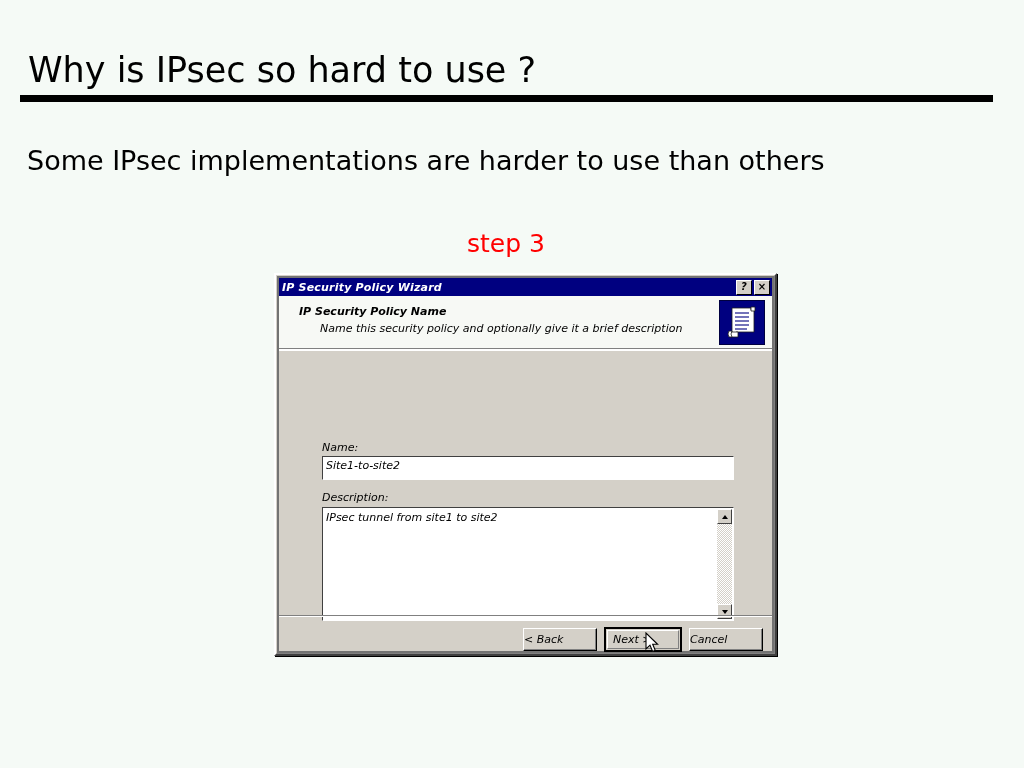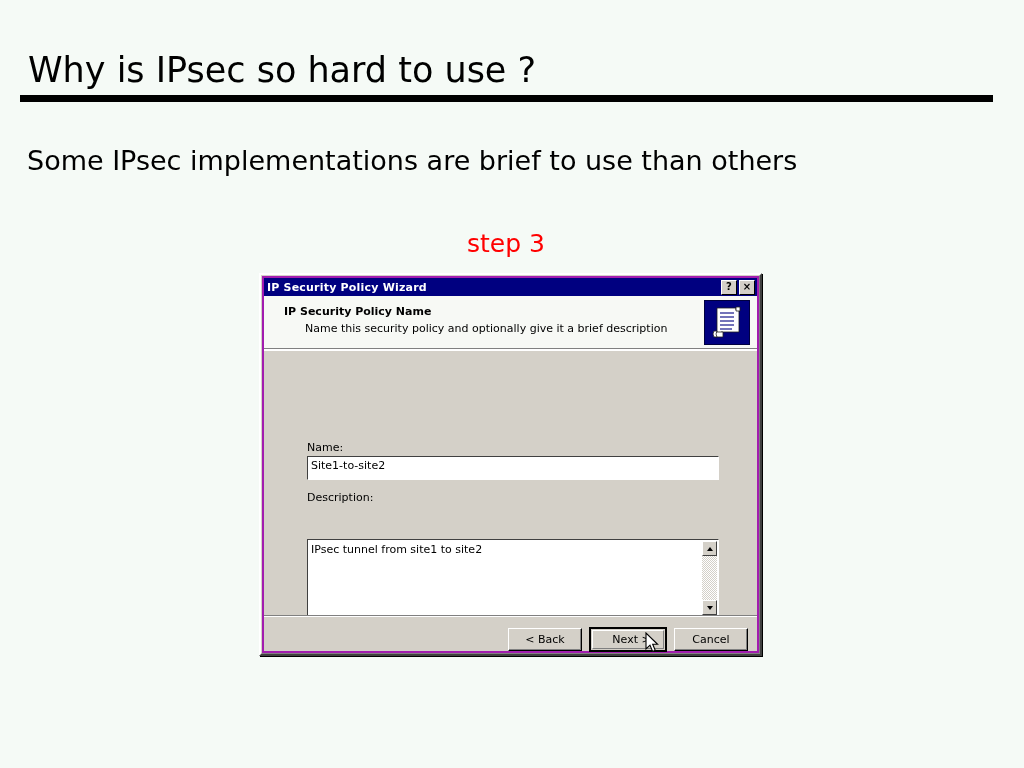--- a/index.html
+++ b/index.html
@@ -51,32 +51,33 @@
     top: 229px;
     font-size: 25px;
     color: #ff0000;
     white-space: nowrap;
     font-family: "DejaVu Sans", sans-serif;
   }
 
   
   .dialog {
     position: absolute;
-    left: 259px;
+    left: 274px;
     top: 273px;
     width: 503px;
     height: 383px;
-    background: #a21caf;
+    background: #737373;
     box-sizing: border-box;
     border-top: 2px solid #ffffff;
     border-left: 2px solid #ffffff;
     border-right: 2px solid #404040;
     border-bottom: 2px solid #404040;
     font-family: "DejaVu Sans", sans-serif;
     box-shadow: 1px 1px 0 #000;
+    font-style: italic;
   }
   .dialog-inner {
     position: absolute;
     inset: 0;
     border-top: 1px solid #d4d0c8;
     border-left: 1px solid #d4d0c8;
     border-right: 1px solid #808080;
     border-bottom: 1px solid #808080;
     box-sizing: border-box;
   }
@@ -216,28 +217,27 @@
     color: #000000;
     white-space: nowrap;
     font-family: "DejaVu Sans", sans-serif;
   }
 
   .textarea-wrap {
     position: absolute;
     left: 43px;
     top: 156px;
     width: 412px;
-    height: 78px;
+    height: 114px;
     background: #ffffff;
     box-sizing: border-box;
     border-top: 1px solid #404040;
     border-left: 1px solid #404040;
     border-right: 1px solid #ffffff;
     border-bottom: 1px solid #ffffff;
-    margin-top: 32px;
   }
   .textarea-wrap .val {
     position: absolute;
     left: 3px;
     top: 3px;
     font-size: 11px;
     color: #000000;
     white-space: nowrap;
     font-family: "DejaVu Sans", sans-serif;
   }
@@ -315,21 +315,20 @@
     background: #d4d0c8;
     box-sizing: border-box;
     border-top: 1px solid #ffffff;
     border-left: 1px solid #ffffff;
     border-right: 1px solid #000000;
     border-bottom: 1px solid #000000;
     font-size: 11px;
     color: #000000;
     display: flex;
     align-items: center;
-    justify-content: center;
     position: relative;
     font-family: "DejaVu Sans", sans-serif;
     cursor: default;
   }
   .btn::after {
     content: "";
     position: absolute;
     left: 0; top: 0; right: 0; bottom: 0;
     border-right: 1px solid #808080;
     border-bottom: 1px solid #808080;
@@ -369,21 +368,21 @@
     z-index: 50;
   }
 </style>
 </head>
 <body>
 
 <div class="slide-title">Why is IPsec so hard to use ?</div>
 
 <div class="title-rule"></div>
 
-<div class="slide-subtitle">Some IPsec implementations are brief to use than others</div>
+<div class="slide-subtitle">Some IPsec implementations are harder to use than others</div>
 
 <div class="step-label">step 3</div>
 
 <div class="dialog">
   <div class="dialog-inner">
 
     <div class="titlebar">
       <div class="titlebar-text">IP Security Policy Wizard</div>
       <div class="tb-btn">?</div>
       <div class="tb-btn">×</div>

